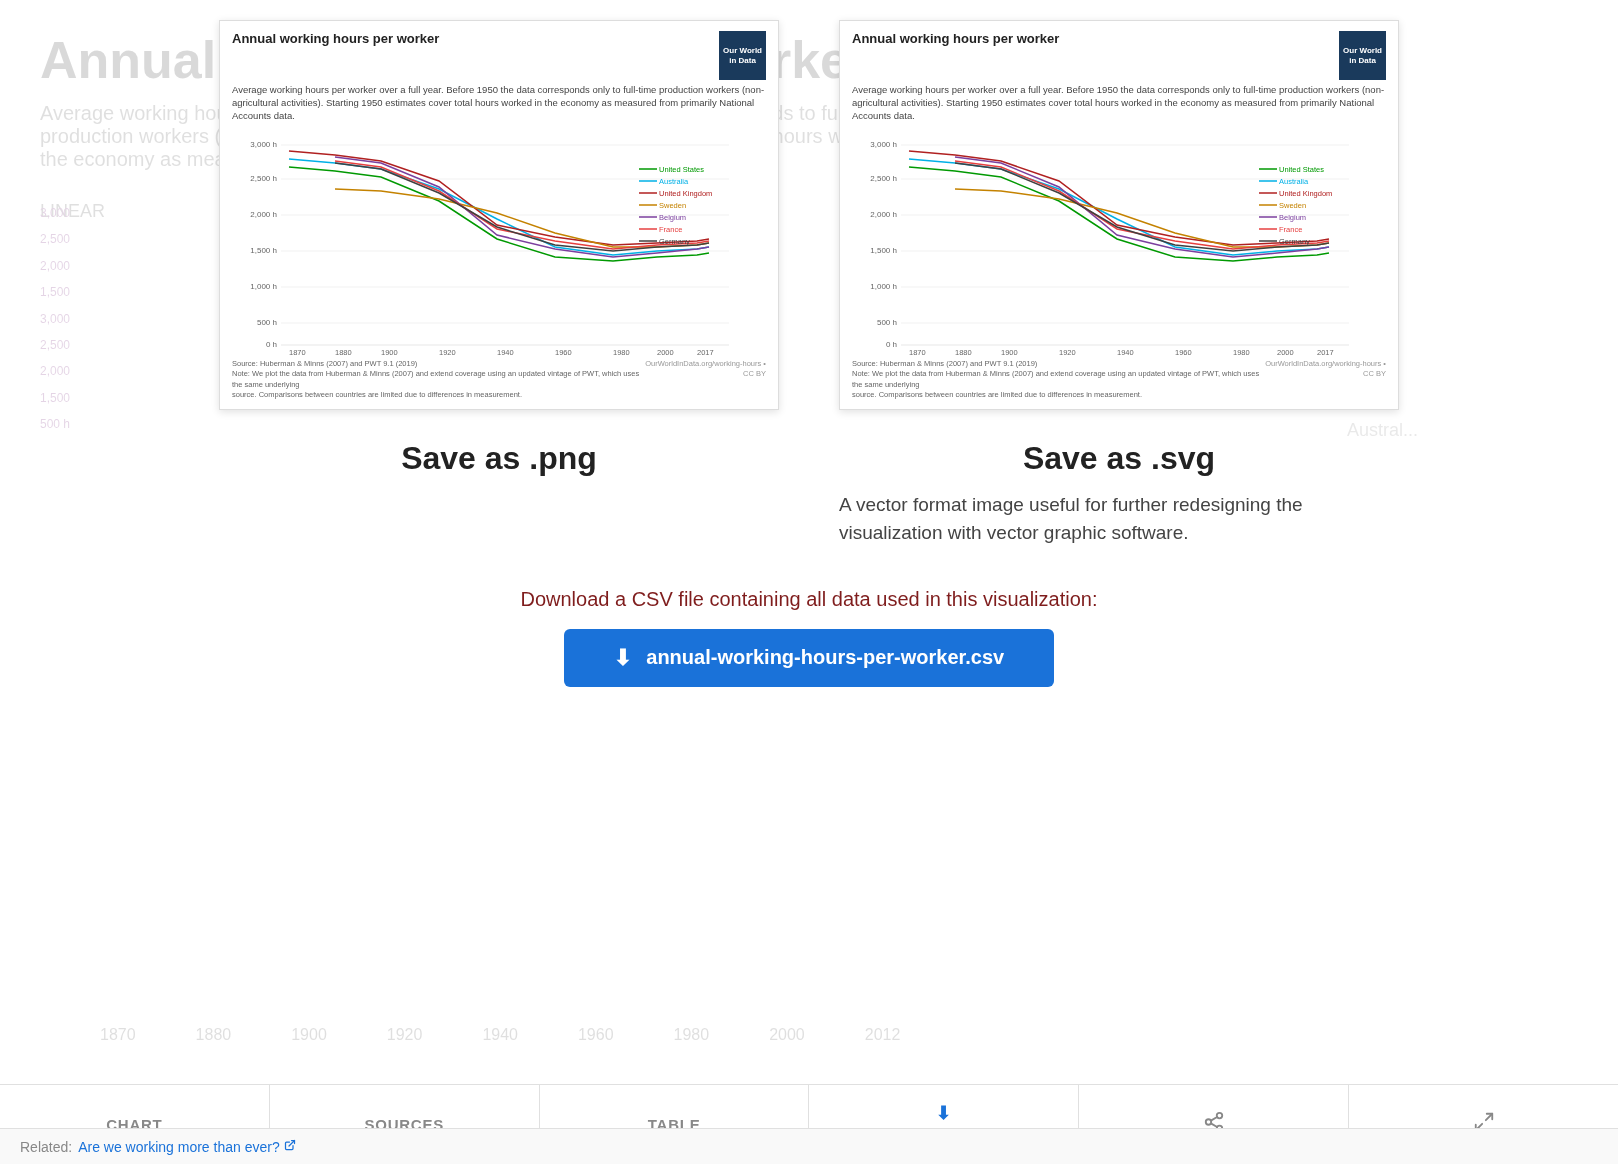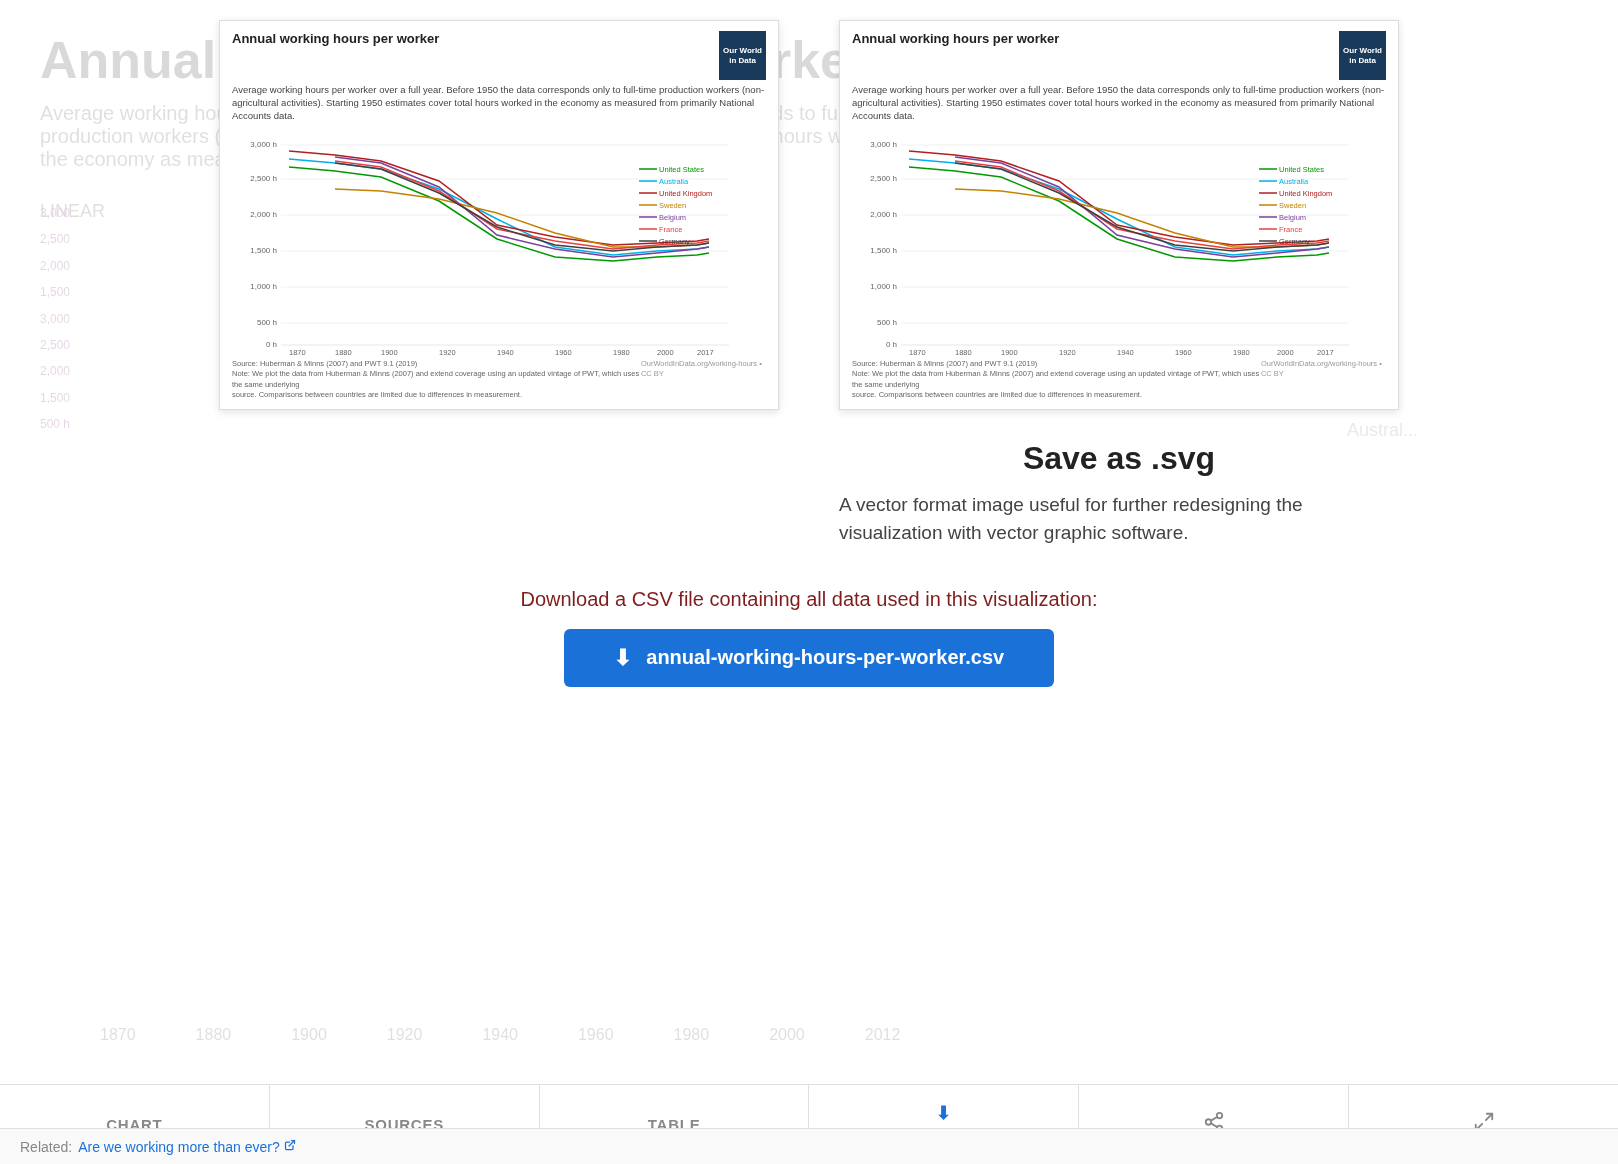--- a/index.html
+++ b/index.html
@@ -130,20 +130,21 @@
     }
 
     .chart-footer {
       font-size: 7.5px;
       color: #666;
       margin-top: 0;
       line-height: 1.4;
     }
 
     .chart-footer-right {
+      text-align: right;
       color: #999;
     }
 
     
     .save-section {
       display: flex;
       gap: 60px;
       justify-content: center;
       margin-bottom: 40px;
     }
@@ -417,20 +418,21 @@
       <div style="display:flex; justify-content:space-between;">
         <div class="chart-footer">Source: Huberman &amp; Minns (2007) and PWT 9.1 (2019)<br>Note: We plot the data from Huberman &amp; Minns (2007) and extend coverage using an updated vintage of PWT, which uses the same underlying<br>source. Comparisons between countries are limited due to differences in measurement.</div>
         <div class="chart-footer chart-footer-right">OurWorldInData.org/working-hours • CC BY</div>
       </div>
     </div>
 
   </div>
 
   <div class="save-section">
     <div class="save-item">
+      <div class="save-title">Save as .png</div>
     </div>
     <div class="save-item">
       <div class="save-title">Save as .svg</div>
       <div class="save-desc">A vector format image useful for further redesigning the visualization with vector graphic software.</div>
     </div>
   </div>
 
   <div class="csv-section">
     <div class="csv-label">Download a CSV file containing all data used in this visualization:</div>
     <a href="#" class="csv-button">

